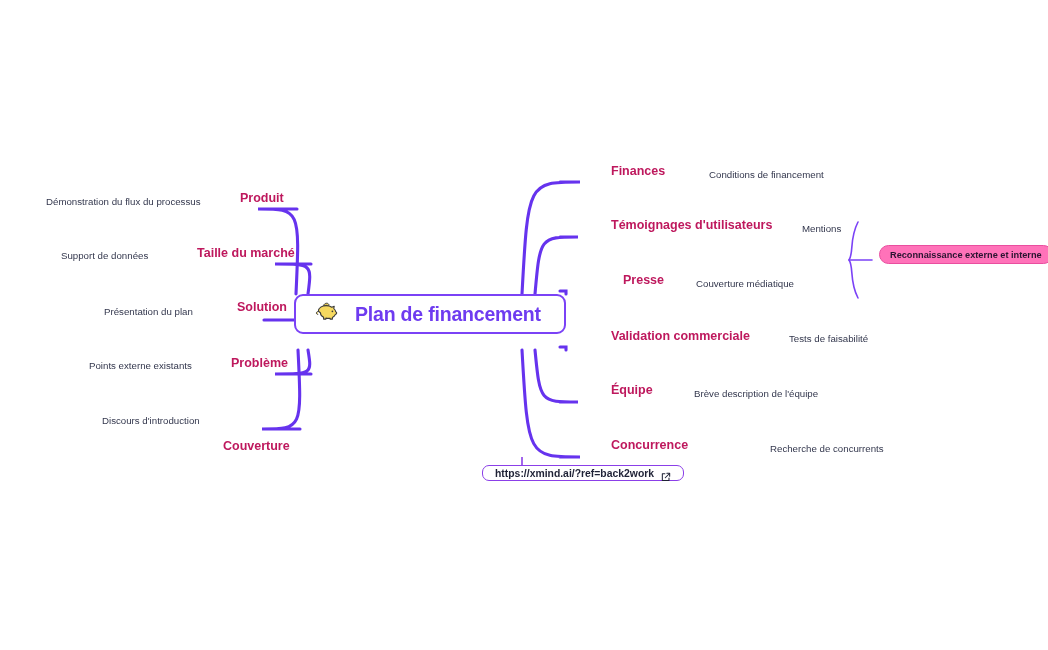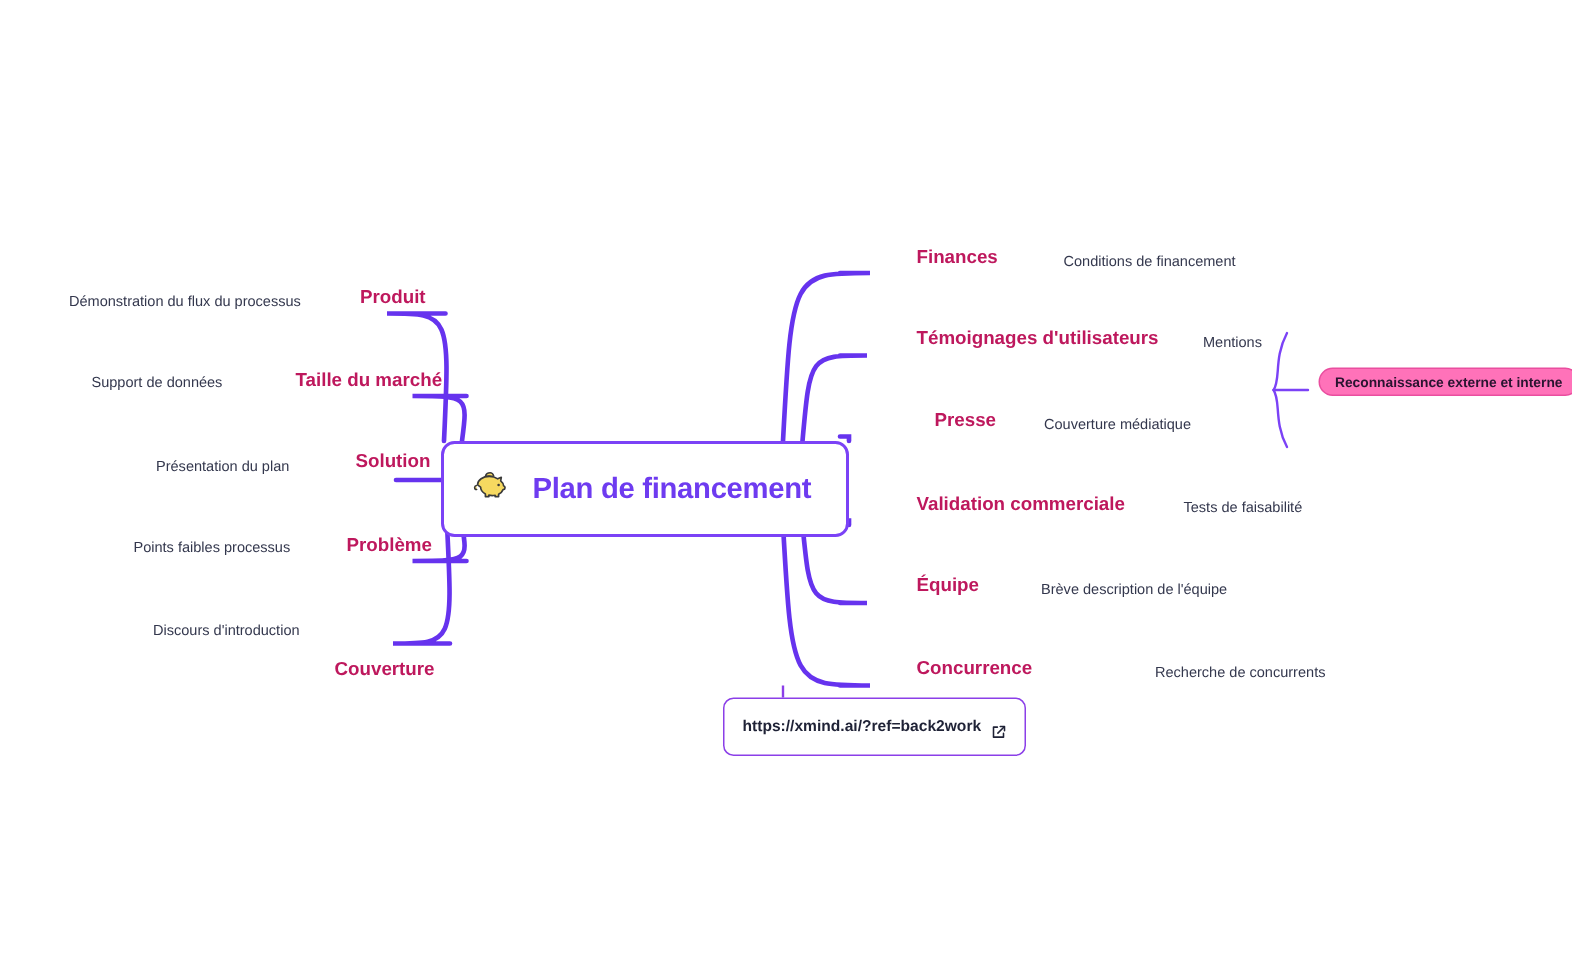--- a/index.html
+++ b/index.html
@@ -27,21 +27,21 @@
     height: 650px;
     pointer-events: none;
   }
 
   
   .central-node {
     position: absolute;
     left: 294px;
     top: 294px;
     width: 272px;
-    height: 64px;
+    height: 40px;
     box-sizing: border-box;
     background: #ffffff;
     border: 2px solid #7B42F6;
     border-radius: 9px;
     display: flex;
     align-items: center;
     gap: 13px;
     padding: 0 18px;
     z-index: 6;
   }
@@ -100,21 +100,21 @@
     font-weight: bold;
     color: #2A1430;
     white-space: nowrap;
   }
 
   
   .link-chip {
     position: absolute;
     left: 482px;
     top: 465px;
-    height: 39px;
+    height: 16px;
     box-sizing: border-box;
     background: #ffffff;
     border: 1.6px solid #8B3FE8;
     border-radius: 7px;
     display: flex;
     align-items: center;
     gap: 7px;
     padding: 0 12px;
     z-index: 6;
     cursor: pointer;
@@ -229,21 +229,21 @@
   </div>
 
   <div id="labels">
       <div class="topic left" style="left: 206px; top: 191px;">Produit</div>
       <div class="subtopic left" style="left: 12px; top: 196px;">Démonstration du flux du processus</div>
       <div class="topic left" style="left: 163px; top: 246px;">Taille du marché</div>
       <div class="subtopic left" style="left: 27px; top: 250px;">Support de données</div>
       <div class="topic left" style="left: 203px; top: 300px;">Solution</div>
       <div class="subtopic left" style="left: 70px; top: 306px;">Présentation du plan</div>
       <div class="topic left" style="left: 197px; top: 356px;">Problème</div>
-      <div class="subtopic left" style="left: 55px; top: 360px;">Points faibles processus</div>
+      <div class="subtopic left" style="left: 55px; top: 360px;">Points externe existants</div>
       <div class="topic left" style="left: 189px; top: 411px; margin-top: 28px;">Couverture</div>
       <div class="subtopic left" style="left: 56px; top: 415px; margin-left: 12px;">Discours d'introduction</div>
       <div class="topic right" style="left: 611px; top: 164px;">Finances</div>
       <div class="subtopic right" style="left: 709px; top: 169px;">Conditions de financement</div>
       <div class="topic right" style="left: 611px; top: 218px;">Témoignages d'utilisateurs</div>
       <div class="subtopic right" style="left: 802px; top: 223px;">Mentions</div>
       <div class="topic right" style="left: 611px; top: 273px; margin-left: 12px;">Presse</div>
       <div class="subtopic right" style="left: 696px; top: 278px;">Couverture médiatique</div>
       <div class="topic right" style="left: 611px; top: 329px;">Validation commerciale</div>
       <div class="subtopic right" style="left: 789px; top: 333px;">Tests de faisabilité</div>

